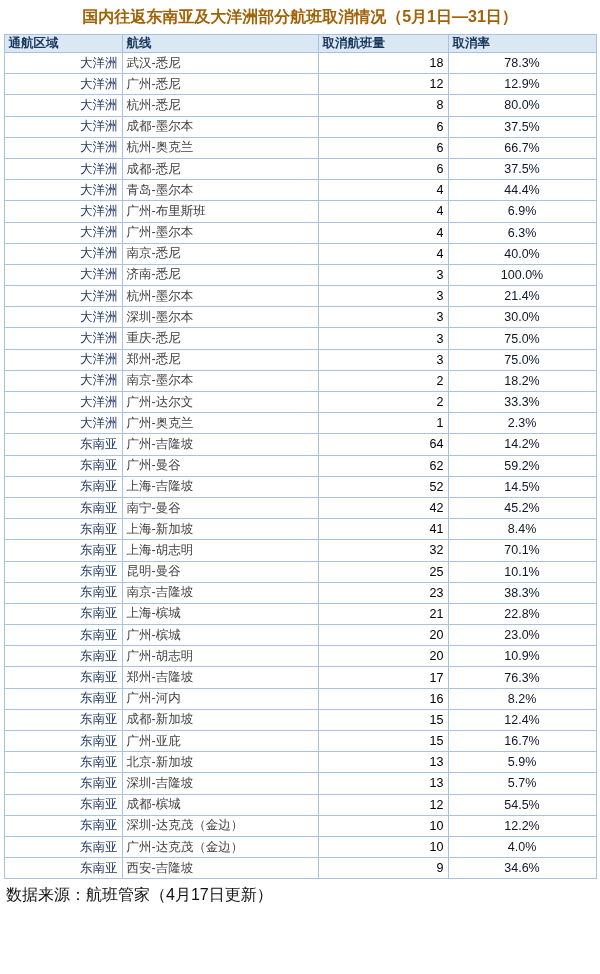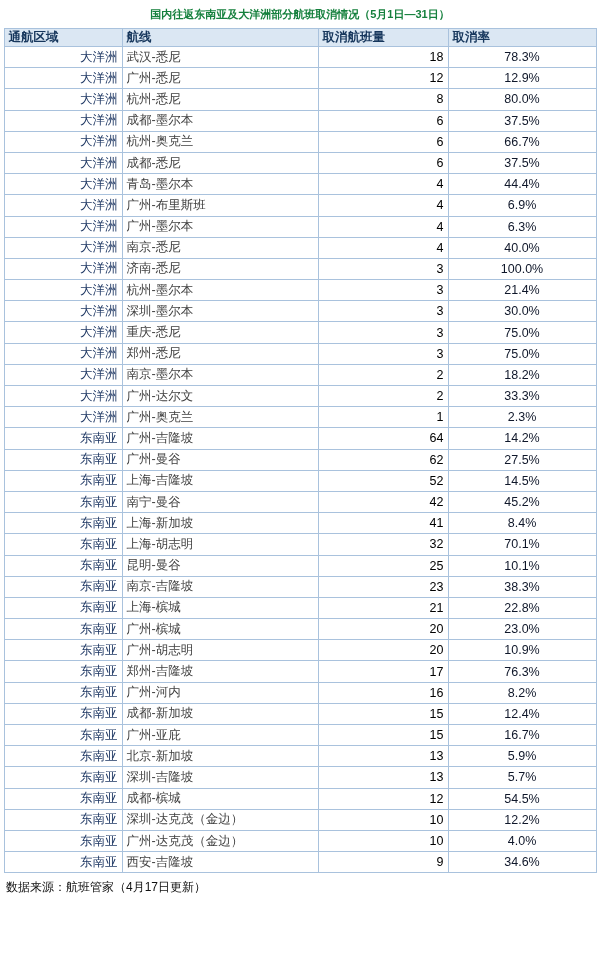--- a/index.html
+++ b/index.html
@@ -15,25 +15,25 @@
     overflow: hidden;
   }
   .sheet {
     width: 600px;
     height: 974px;
     position: relative;
     box-sizing: border-box;
   }
   .title {
     text-align: center;
-    font-size: 11px;
+    font-size: 16px;
     font-weight: bold;
     letter-spacing: 0px;
     padding: 7px 0 6px 0;
-    color: #15803d;
+    color: #a16207;
   }
   table.data {
     border-collapse: collapse;
     width: 592px;
     margin: 0 auto;
     table-layout: fixed;
   }
   table.data th, table.data td {
     border: 1px solid #a9c2dd;
     font-size: 12.5px;
@@ -54,21 +54,21 @@
   col.c-route  { width: 196px; }
   col.c-count  { width: 130px; }
   col.c-rate   { width: 148px; }
 
   td.region { text-align: right; color: #1f3864; }
   td.route  { text-align: left; color: #404040; }
   td.count  { text-align: right; color: #000000; padding-right: 6px; }
   td.rate   { text-align: center; color: #0f172a; padding-right: 6px; }
 
   .source {
-    font-size: 12px;
+    font-size: 16px;
     color: #111;
     padding: 6px 0 0 6px;
     text-align: left;
   }
 </style>
 </head>
 <body>
 
 <div class="sheet">
 
@@ -201,21 +201,21 @@
         <tr>
           <td class="region">东南亚</td>
           <td class="route">广州-吉隆坡</td>
           <td class="count">64</td>
           <td class="rate">14.2%</td>
         </tr>
         <tr>
           <td class="region">东南亚</td>
           <td class="route">广州-曼谷</td>
           <td class="count">62</td>
-          <td class="rate">27.5%</td>
+          <td class="rate">59.2%</td>
         </tr>
         <tr>
           <td class="region">东南亚</td>
           <td class="route">上海-吉隆坡</td>
           <td class="count">52</td>
           <td class="rate">14.5%</td>
         </tr>
         <tr>
           <td class="region">东南亚</td>
           <td class="route">南宁-曼谷</td>

